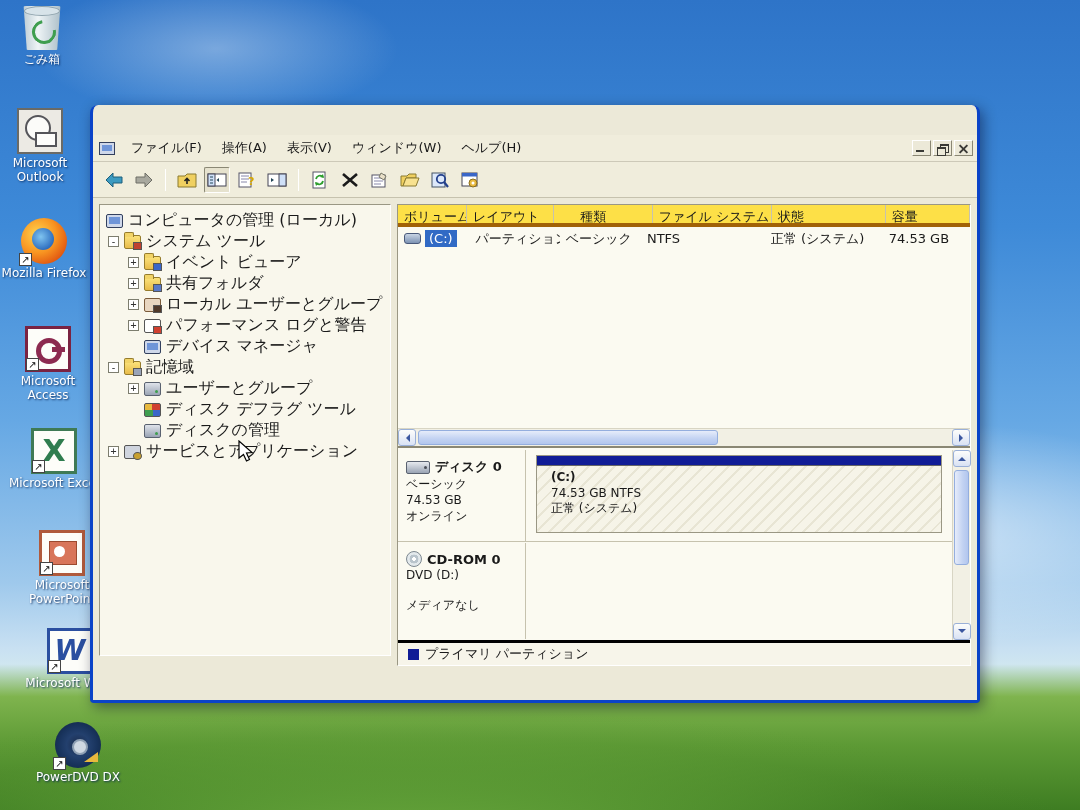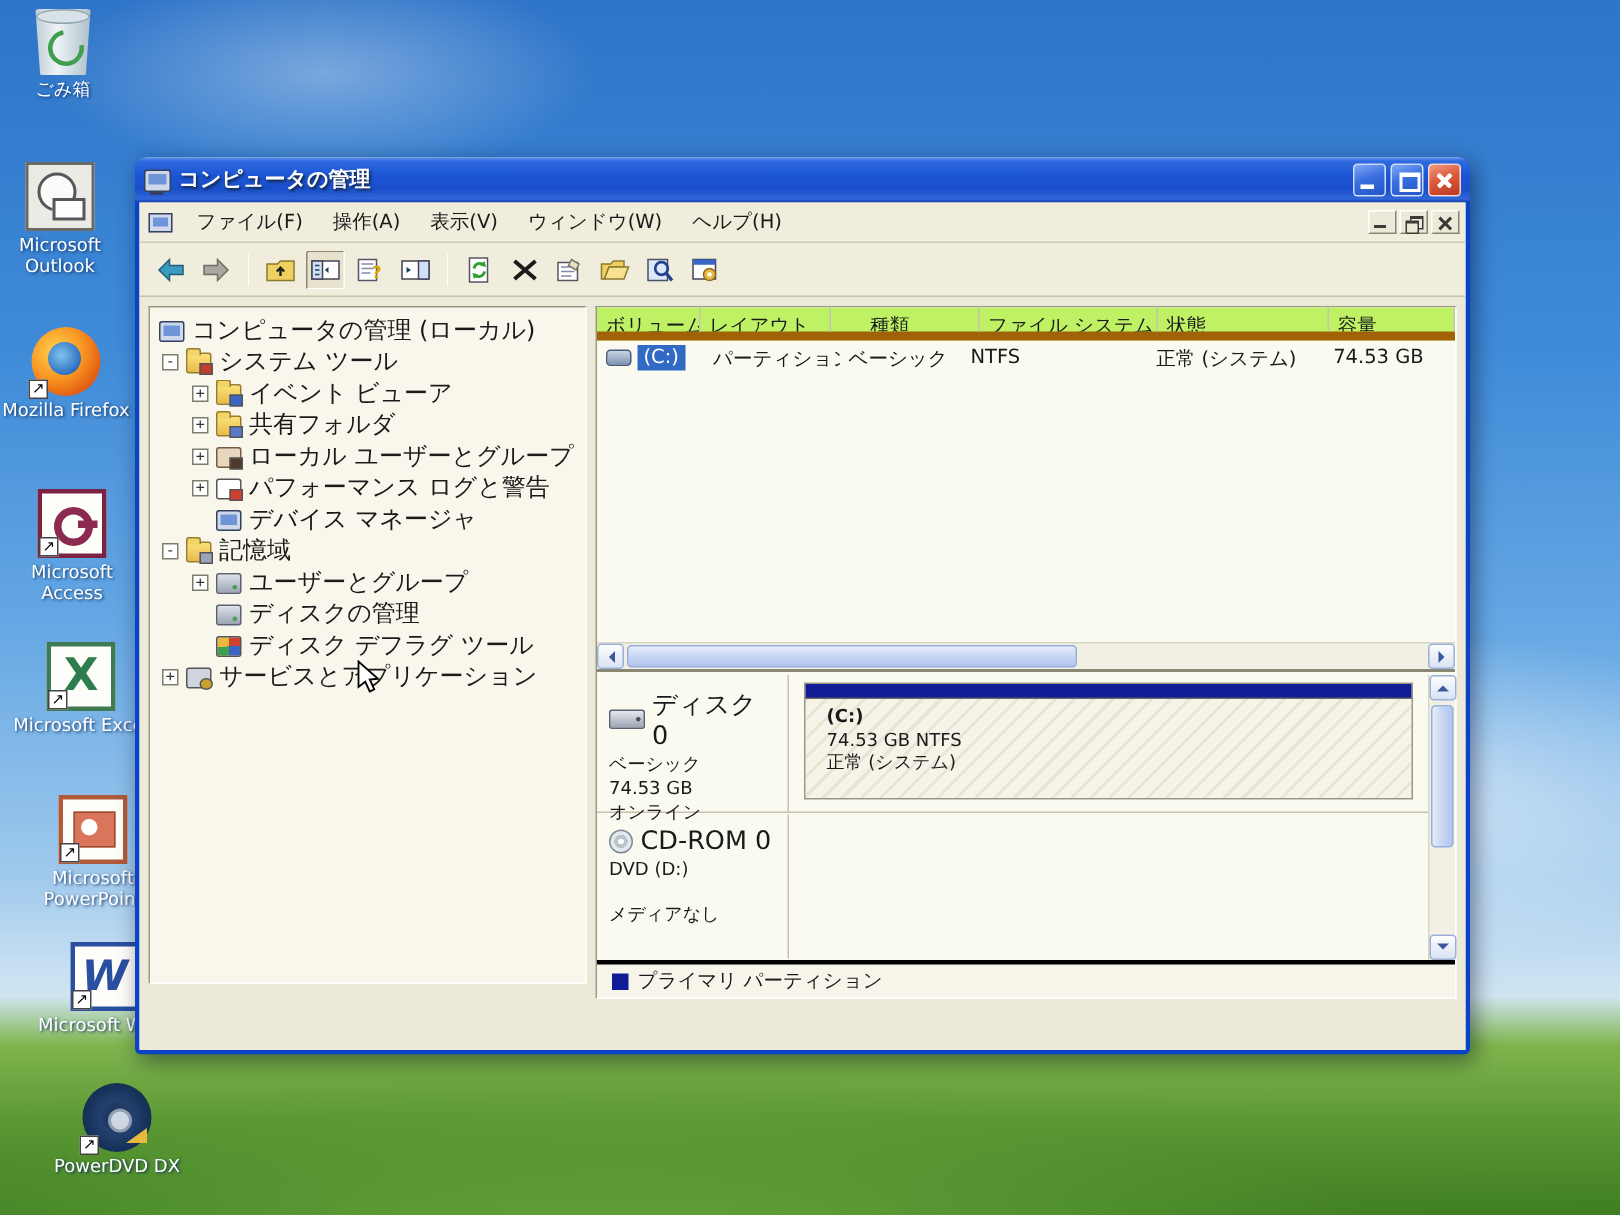--- a/index.html
+++ b/index.html
@@ -111,21 +111,21 @@
   .ticon.comp::before, .ticon.devmgr::before { content:""; position:absolute; left:2px; top:2px; right:2px; bottom:3px; background:#6f95d8; }
   .ticon.drive { background:linear-gradient(180deg,#dfe3ea,#9aa4b4); border:1px solid #5a6270; }
   .ticon.drive::after { content:""; position:absolute; right:2px; bottom:2px; width:3px; height:3px; border-radius:50%; background:#3f9e4f; }
   .ticon.defrag { background:conic-gradient(#d04030 0 25%, #3a66c8 0 50%, #3f9e4f 0 75%, #e8b93e 0); border:1px solid #555; }
   .tlabel { font-size:16px; }
 
   .rightpanel { position:absolute; left:304px; top:6px; right:6px; height:462px;
     border:1px solid; border-color:#9a9784 #fff #fff #9a9784; background:#fbfaf1; }
   
   .listpane { position:absolute; left:0; right:0; top:0; height:243px; border-bottom:2px solid #8a8774; background:#fbfaf1; }
-  .lheader { display:flex; height:22px; background:#bef264; border-bottom:6px solid #a16207; }
+  .lheader { display:flex; height:22px; background:#fde047; border-bottom:4px solid #a16207; }
   .hcell { border-right:1px solid #c6c2ae; padding:3px 6px; font-size:13px; white-space:nowrap; overflow:hidden; }
   .lrow { display:flex; height:23px; align-items:center; }
   .lcell { padding:2px 6px; font-size:13px; white-space:nowrap; overflow:hidden; display:flex; align-items:center; }
   .volico { width:17px; height:11px; border-radius:3px; background:linear-gradient(180deg,#c8d4e4,#7d93b4); border:1px solid #49597a; margin-right:4px; flex:0 0 17px; }
   .sel { background:#316ac5; color:#fff; padding:1px 4px; }
   
   .hscroll { position:absolute; left:0; right:0; bottom:0; height:18px; background:#f2f0e4; border-top:1px solid #d8d5c4; }
   .sbtn { position:absolute; width:18px; height:17px; top:0; background:linear-gradient(180deg,#fdfdfb,#d9e2f4); border:1px solid #9ab0d8; border-radius:3px;
     display:flex; align-items:center; justify-content:center; }
   .sbtn .arr { width:0; height:0; border:4px solid transparent; }
@@ -138,21 +138,21 @@
   
   .diskpane { position:absolute; left:0; right:0; top:245px; bottom:25px; background:#fbfaf1; }
   .vscroll { position:absolute; right:0; top:0; bottom:0; width:18px; background:#f2f0e4; border-left:1px solid #d8d5c4; }
   .vscroll .sbtn { left:0; }
   .vthumb { position:absolute; left:1px; top:20px; width:15px; height:95px; border-radius:3px;
     background:linear-gradient(90deg,#e6ecfa,#c2d2f2 60%,#b2c6ee); border:1px solid #94aede; }
   .diskrow { position:absolute; left:0; right:18px; }
   .diskrow.r0 { top:0; height:92px; border-bottom:1px solid #c6c2ae; }
   .diskrow.r1 { top:93px; height:96px; }
   .dinfo { position:absolute; left:0; top:0; bottom:0; width:128px; border-right:1px solid #c6c2ae; padding:8px 6px 0 8px; }
-  .dname { font-weight:normal; font-size:17px; display:flex; align-items:center; gap:5px; }
+  .dname { font-weight:bold; font-size:13px; display:flex; align-items:center; gap:5px; }
   .dline { font-size:12px; line-height:1.35; }
   .hddico { width:24px; height:13px; background:linear-gradient(180deg,#e6e9ee,#9aa4b4); border:1px solid #5a6270; border-radius:2px; position:relative; }
   .hddico::after { content:""; position:absolute; right:2px; top:4px; width:3px; height:3px; border-radius:50%; background:#4a4f58; }
   .cdico { width:16px; height:16px; border-radius:50%; background:radial-gradient(circle,#fff 0 18%, #b9c4cc 19% 45%, #e3e9ec 46% 100%); border:1px solid #7d8890; }
   .partition { position:absolute; left:138px; right:10px; top:5px; bottom:8px; border:1px solid #9a9784; background:
       repeating-linear-gradient(135deg, #f6f4e8 0 7px, #e8e5d4 7px 9px); }
   .partbar { position:absolute; left:0; right:0; top:0; height:10px; background:#101c96; border-bottom:1px solid #666; }
   .parttext { position:absolute; left:14px; top:14px; font-size:12px; line-height:1.3; }
   .parttext .pl { font-weight:bold; }
   
@@ -212,29 +212,20 @@
   </div>
   <div class="dicon" style="left:30px; top:722px;">
     <div class="art dvd">
         <span class="badge">↗</span>
       </div>
     <div class="dlabel">PowerDVD DX</div>
   </div>
 
   <div class="window">
 
-    <div class="titlebar">
-      <span class="tb-icon"></span>
-      <span class="title-text">コンピュータの管理</span>
-      <span class="winbtns">
-        <span class="wbtn bmin"></span>
-        <span class="wbtn bmax"></span>
-        <span class="wbtn bclose"></span>
-      </span>
-    </div>
 
     <div class="menubar">
       <span class="mdi-icon"></span>
       <span class="menu-item">ファイル(F)</span>
       <span class="menu-item">操作(A)</span>
       <span class="menu-item">表示(V)</span>
       <span class="menu-item">ウィンドウ(W)</span>
       <span class="menu-item">ヘルプ(H)</span>
       <span class="mdi-btns">
         <span class="mdibtn m-min"></span>
@@ -381,27 +372,27 @@
             </span>
           <span class="tlabel">記憶域</span>
         </div>
         <div class="trow d2">
           <span class="tbox">+</span>
           <span class="ticon drive"></span>
           <span class="tlabel">ユーザーとグループ</span>
         </div>
         <div class="trow d2">
           <span class="tbox"></span>
+          <span class="ticon defrag"></span>
+          <span class="tlabel">ディスク デフラグ ツール</span>
+        </div>
+        <div class="trow d2">
+          <span class="tbox"></span>
           <span class="ticon drive"></span>
           <span class="tlabel">ディスクの管理</span>
-        </div>
-        <div class="trow d2">
-          <span class="tbox"></span>
-          <span class="ticon defrag"></span>
-          <span class="tlabel">ディスク デフラグ ツール</span>
         </div>
         <div class="trow d1">
           <span class="tbox">+</span>
           <span class="ticon" style="background:#cfd4de;border:1px solid #555;">
               <span class="tag" style="background:#c8a030;border-radius:50%;"></span>
             </span>
           <span class="tlabel">サービスとアプリケーション</span>
         </div>
       </div>
 

